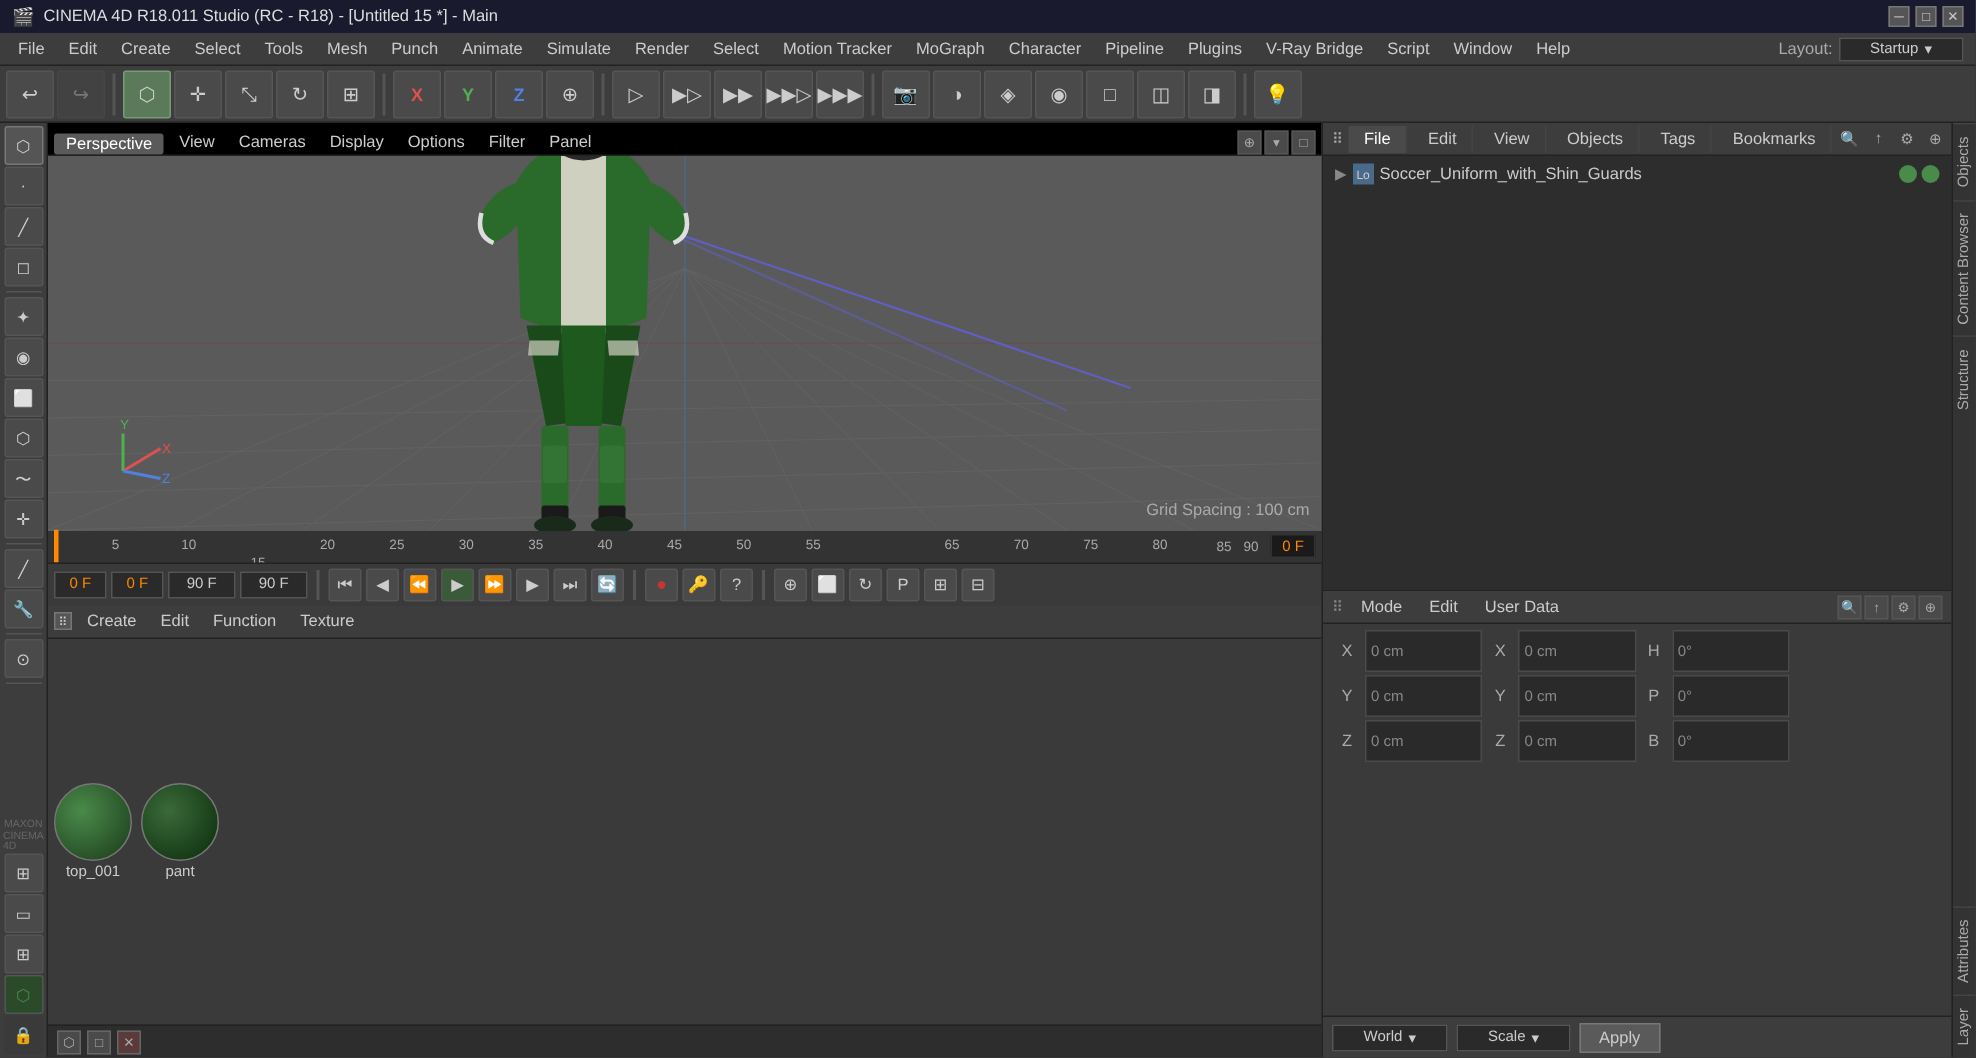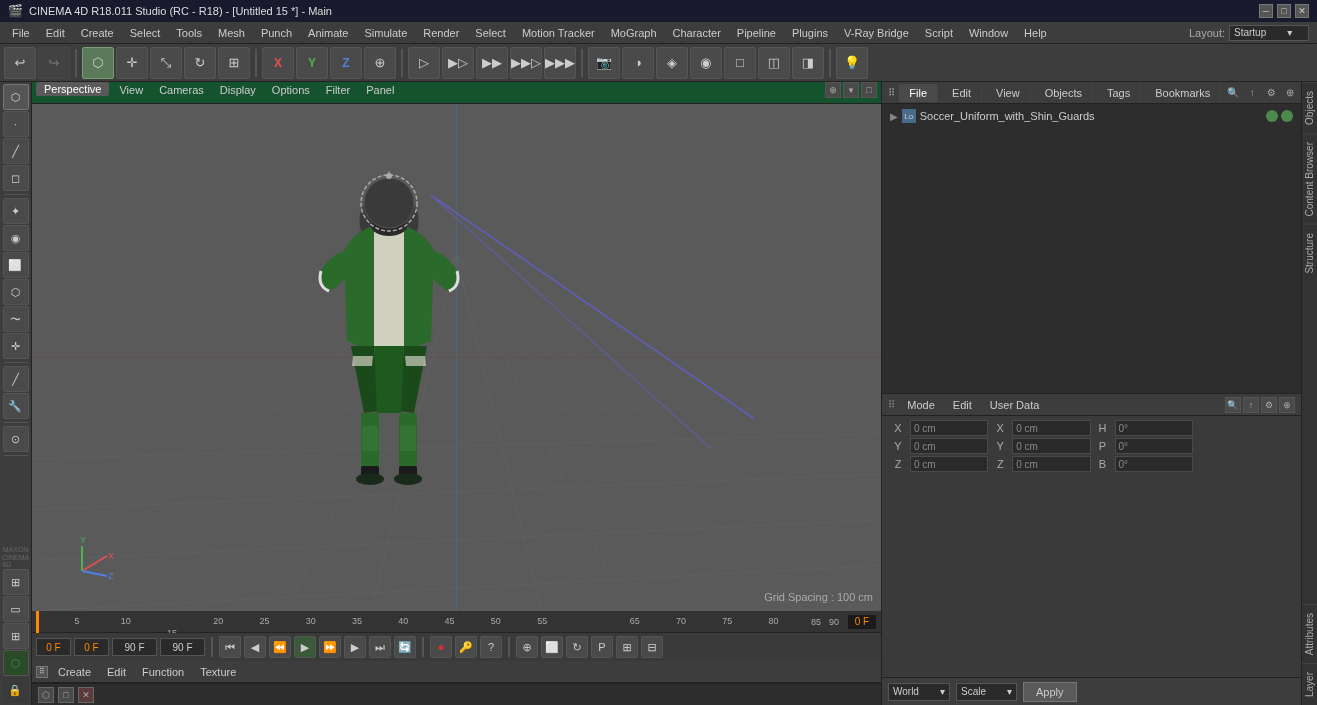--- a/index.html
+++ b/index.html
@@ -100,24 +100,24 @@
 
     
     .viewport-area {
       flex: 1;
       display: flex;
       flex-direction: column;
     }
 
     
     .viewport-header {
-      background: #14532d;
+      background: #000000;
       height: 22px;
       display: flex;
-      align-items: flex-start;
+      align-items: flex-end;
       padding: 0 4px;
       border-bottom: 1px solid #222;
       gap: 4px;
     }
     .vp-menu-item {
       padding: 2px 6px;
       color: #ccc;
       font-size: 11px;
       cursor: pointer;
     }
@@ -364,21 +364,21 @@
       margin-bottom: 2px;
     }
     .attr-key {
       color: #aaa;
       font-size: 11px;
       text-align: center;
     }
     .attr-val {
       background: #2a2a2a;
       border: 1px solid #4a4a4a;
-      height: 16px;
+      height: 28px;
       color: #888;
       font-size: 10px;
       padding: 0 3px;
       display: flex;
       align-items: center;
     }
     .attr-bottom-bar {
       background: #3d3d3d;
       height: 28px;
       display: flex;
@@ -386,24 +386,24 @@
       padding: 0 6px;
       gap: 6px;
       border-top: 1px solid #222;
     }
     .dropdown-field {
       height: 18px;
       background: #2a2a2a;
       border: 1px solid #555;
       color: #ccc;
       font-size: 10px;
-      padding: 0 4px;
-      display: flex;
-      align-items: center;
-      gap: 21px;
+      padding: 0 20px;
+      display: flex;
+      align-items: center;
+      gap: 4px;
       cursor: pointer;
       min-width: 60px;
     }
     .apply-btn {
       background: #5a5a5a;
       border: 1px solid #777;
       color: #ccc;
       height: 20px;
       padding: 0 12px;
       font-size: 11px;
@@ -745,20 +745,34 @@
       <div class="tc-btn">⊟</div>
     </div>
 
     <div class="mp-header">
       <div style="width:12px;height:12px;background:#555;border:1px solid #777;display:flex;align-items:center;justify-content:center;font-size:8px;">⠿</div>
       <div class="mp-menu">Create</div>
       <div class="mp-menu">Edit</div>
       <div class="mp-menu">Function</div>
       <div class="mp-menu">Texture</div>
     </div>
+    <div class="mp-content">
+
+      <div class="material-thumb">
+        <div class="mat-preview" style="background: radial-gradient(circle at 35% 35%, #4a8a4a, #1a3a1a); border-color:#777;">
+        </div>
+        <div class="mat-label">top_001</div>
+      </div>
+
+      <div class="material-thumb">
+        <div class="mat-preview" style="background: radial-gradient(circle at 35% 35%, #3a6a3a, #0a2a0a); border-color:#777;">
+        </div>
+        <div class="mat-label">pant</div>
+      </div>
+    </div>
 
     <div class="status-bar">
       <div class="status-icons">
         <div class="status-icon">⬡</div>
         <div class="status-icon">□</div>
         <div class="status-icon" style="background:#5a3a3a;">✕</div>
       </div>
     </div>
   </div>
 

